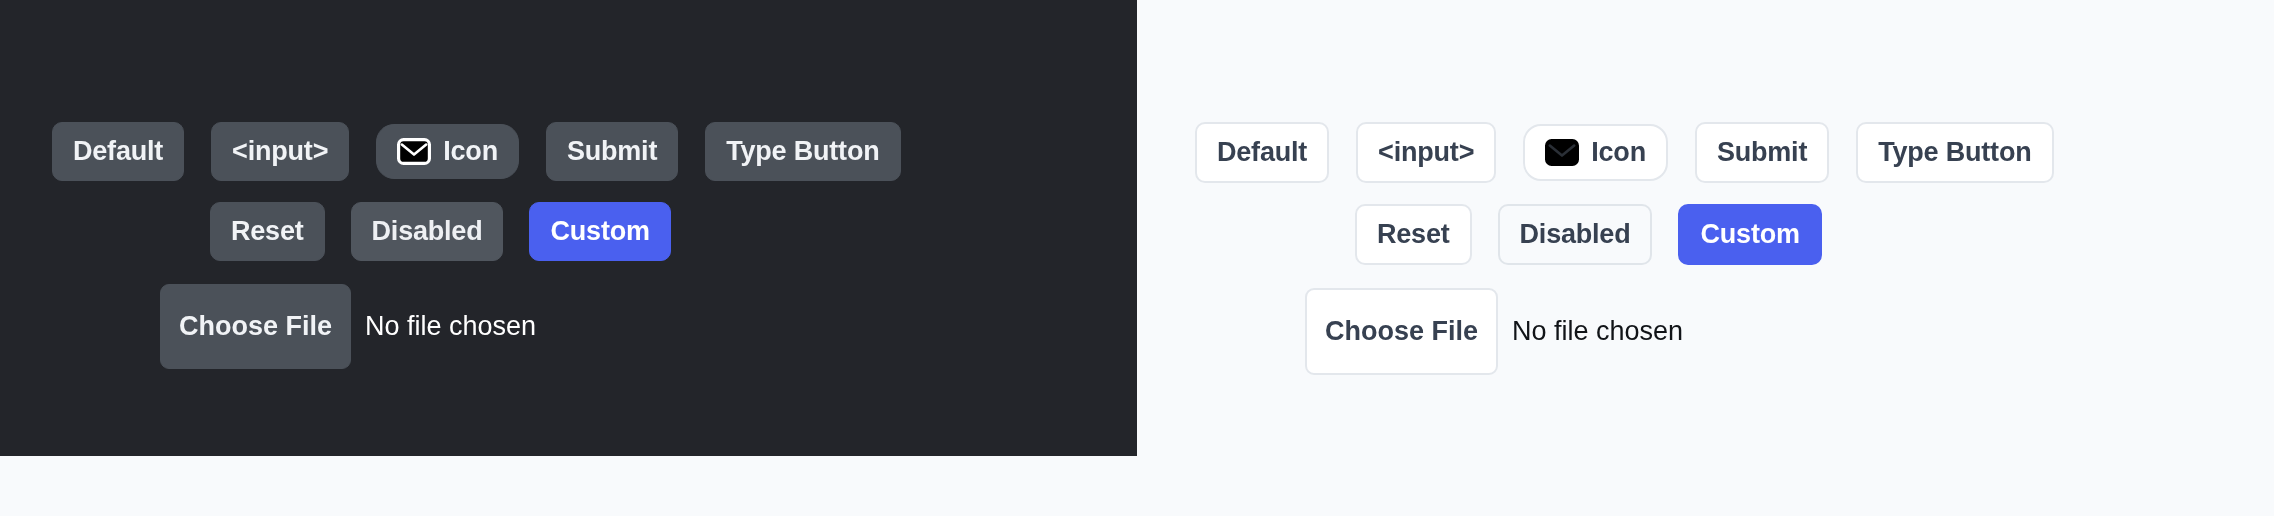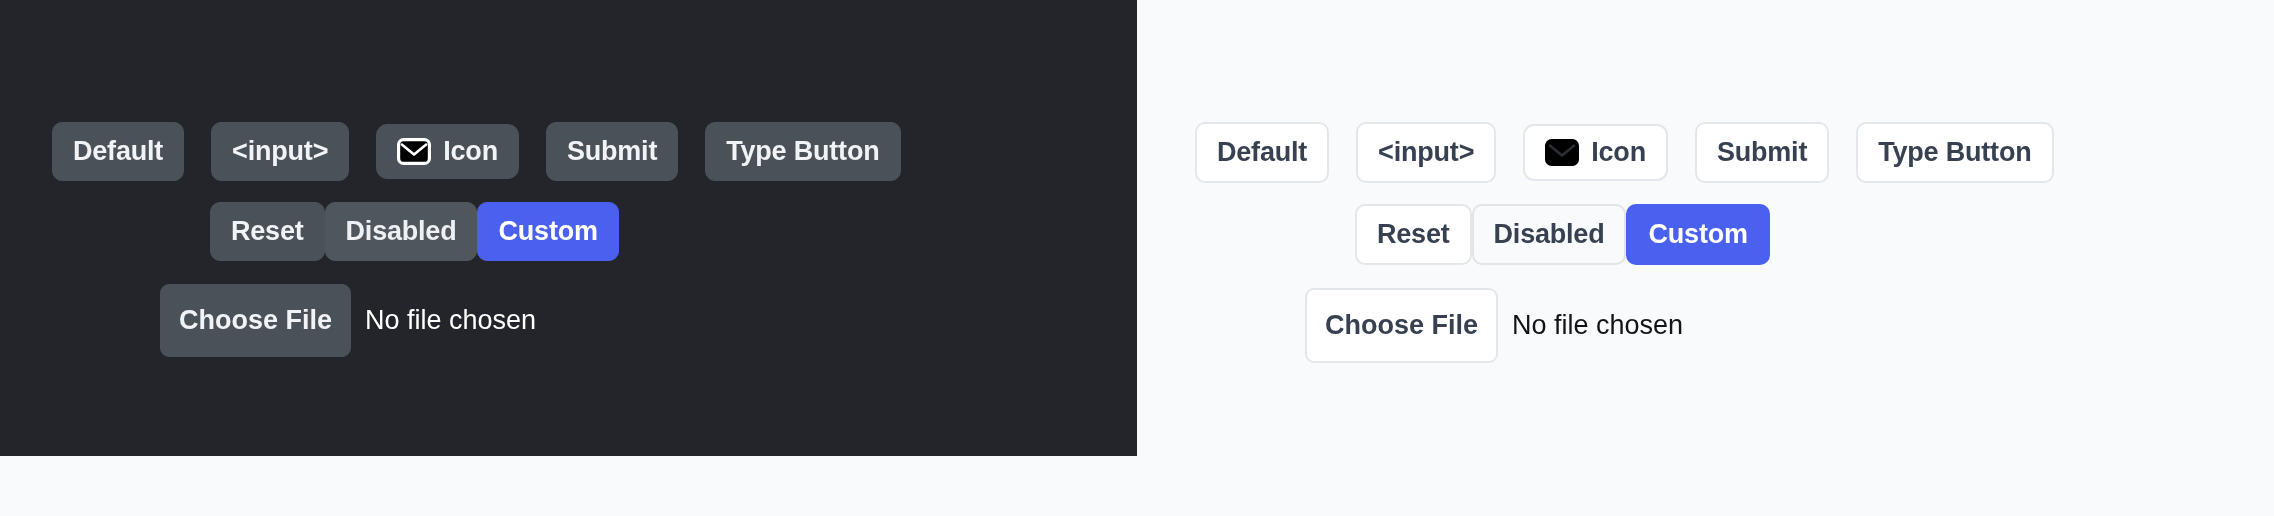--- a/index.html
+++ b/index.html
@@ -20,21 +20,21 @@
     left:0; top:0;
     width:100%; height:100%;
     display:flex;
     flex-direction:column;
     align-items:flex-start;
     padding-top:122px;
   }
 
   .row { display:flex; align-items:center; flex-wrap:nowrap; }
   .row-1 { padding-left:52px;  gap:27px; }
-  .row-2 { padding-left:210px; margin-top:21px; }
+  .row-2 { padding-left:210px; margin-top:21px; gap:26px; }
   .row-3 { padding-left:160px; margin-top:23px; gap:0; align-items:center; }
 
   .panel-light .row-1 { padding-left:58px; }
   .panel-light .row-2 { padding-left:218px; }
   .panel-light .row-3 { padding-left:168px; }
 
   
   .btn {
     display:inline-flex;
     align-items:center;
@@ -71,33 +71,33 @@
     border:2px solid #e3e7ec;
   }
   .panel-light .btn-disabled { background:#f8fafc; border-color:#e0e5ea; color:#374151; }
   .panel-light .btn-custom {
     background:#4a60ef;
     border-color:#4a60ef;
     color:#ffffff;
   }
 
   
-  .btn-icon { padding:13px 20px; border-radius:11px; }
+  .btn-icon { padding:13px 20px; border-radius:18px; }
 
   
   .envelope { width:34px; height:27px; display:block; flex:none; }
 
   
   .file-row { display:inline-flex; align-items:center; gap:0; }
   .file-btn {
     font-size:27px;
     font-weight:700;
     line-height:1;
     border-radius:9px;
-    padding:22px 18px;
+    padding:28px 18px;
     white-space:nowrap;
     font-family:"Liberation Sans", sans-serif;
   }
   .panel-dark .file-btn { background:#4b5159; color:#f1f3f6; border:1px solid #4b5159; }
   .panel-light .file-btn { background:#ffffff; color:#374151; border:2px solid #e3e7ec; }
 
   .file-label {
     font-size:27px;
     font-weight:400;
     line-height:1;

